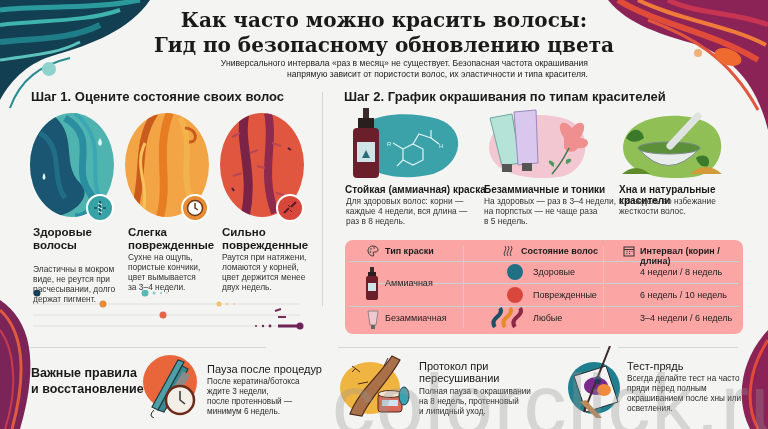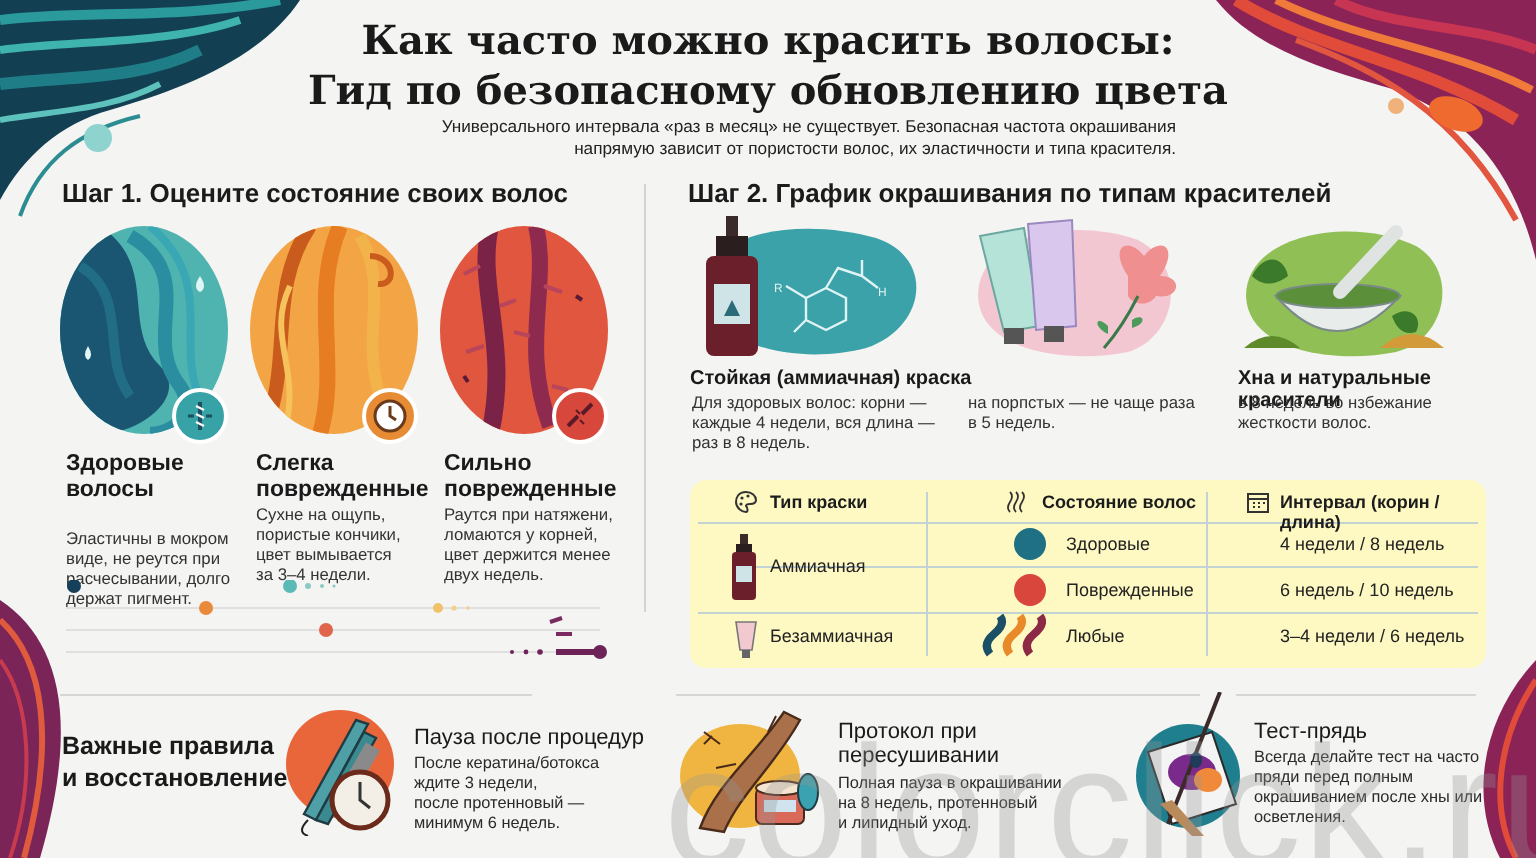--- a/index.html
+++ b/index.html
@@ -10,21 +10,21 @@
 .subtitle{position:absolute;left:180px;top:58px;width:408px;text-align:right;font-size:8.6px;line-height:11px;color:#222}
 .h2{position:absolute;font-weight:bold;font-size:13px;color:#1b1b1b}
 .vdiv{position:absolute;left:322px;top:92px;width:1px;height:214px;background:#d4d4d4}
 .hdiv{position:absolute;height:1px;background:#d6d6d6}
 .circle{position:absolute;border-radius:50%;overflow:hidden}
 .badge{position:absolute;width:28px;height:28px;border-radius:50%;border:2px solid #fff;display:flex;align-items:center;justify-content:center}
 .ht{position:absolute;font-weight:bold;font-size:11.5px;line-height:13px;color:#1a1a1a}
 .hd{position:absolute;font-size:8.4px;line-height:10px;color:#333}
 .dt{position:absolute;font-weight:bold;font-size:10px;color:#1a1a1a}
 .dd{position:absolute;font-size:8.4px;line-height:10px;color:#333}
-.table{position:absolute;left:345px;top:240px;width:398px;height:94px;background:#fef9c3;border-radius:8px}
+.table{position:absolute;left:345px;top:240px;width:398px;height:94px;background:#fca5a5;border-radius:8px}
 .th{position:absolute;font-weight:bold;font-size:9px;color:#1c1c1c}
 .td{position:absolute;font-size:9px;color:#222}
 .rule{position:absolute;height:1px;background:#c3d2d2}
 .colsep{position:absolute;width:1px;background:#c3d2d2}
 .rt{position:absolute;font-weight:normal;font-size:11px;line-height:12px;color:#1a1a1a}
 .rd{position:absolute;font-size:8.2px;line-height:10px;color:#2a2a2a}
 .watermark{position:absolute;left:332px;top:364px;font-size:86px;line-height:80px;color:rgba(150,150,150,0.32);letter-spacing:1px;font-family:"Liberation Sans",sans-serif}
 </style>
 </head>
 <body>
@@ -228,21 +228,23 @@
     <path d="M72,66 Q88,52 104,66 Z" fill="#d39a3a"></path>
     <path d="M4,66 Q18,54 32,66 Z" fill="#5e8a2a"></path>
   </svg>
 
   <div class="dt" style="left:345px;top:184px">Стойкая (аммиачная) краска</div>
   <div class="dd" style="left:346px;top:196px">
     <div>Для здоровых волос: корни —</div>
     <div>каждые 4 недели, вся длина —</div>
     <div>раз в 8 недель.</div>
   </div>
+  <div class="dt" style="left:484px;top:184px">Безаммиачные и тоники</div>
   <div class="dd" style="left:484px;top:196px">
+    <div>На здоровых — раз в 3–4 недели,</div>
     <div>на порпстых — не чаще раза</div>
     <div>в 5 недель.</div>
   </div>
   <div class="dt" style="left:619px;top:184px">Хна и натуральные красители</div>
   <div class="dd" style="left:619px;top:196px">
     <div>в 8 недель во нзбежание</div>
     <div>жесткости волос.</div>
   </div>
 
   <div class="table">

